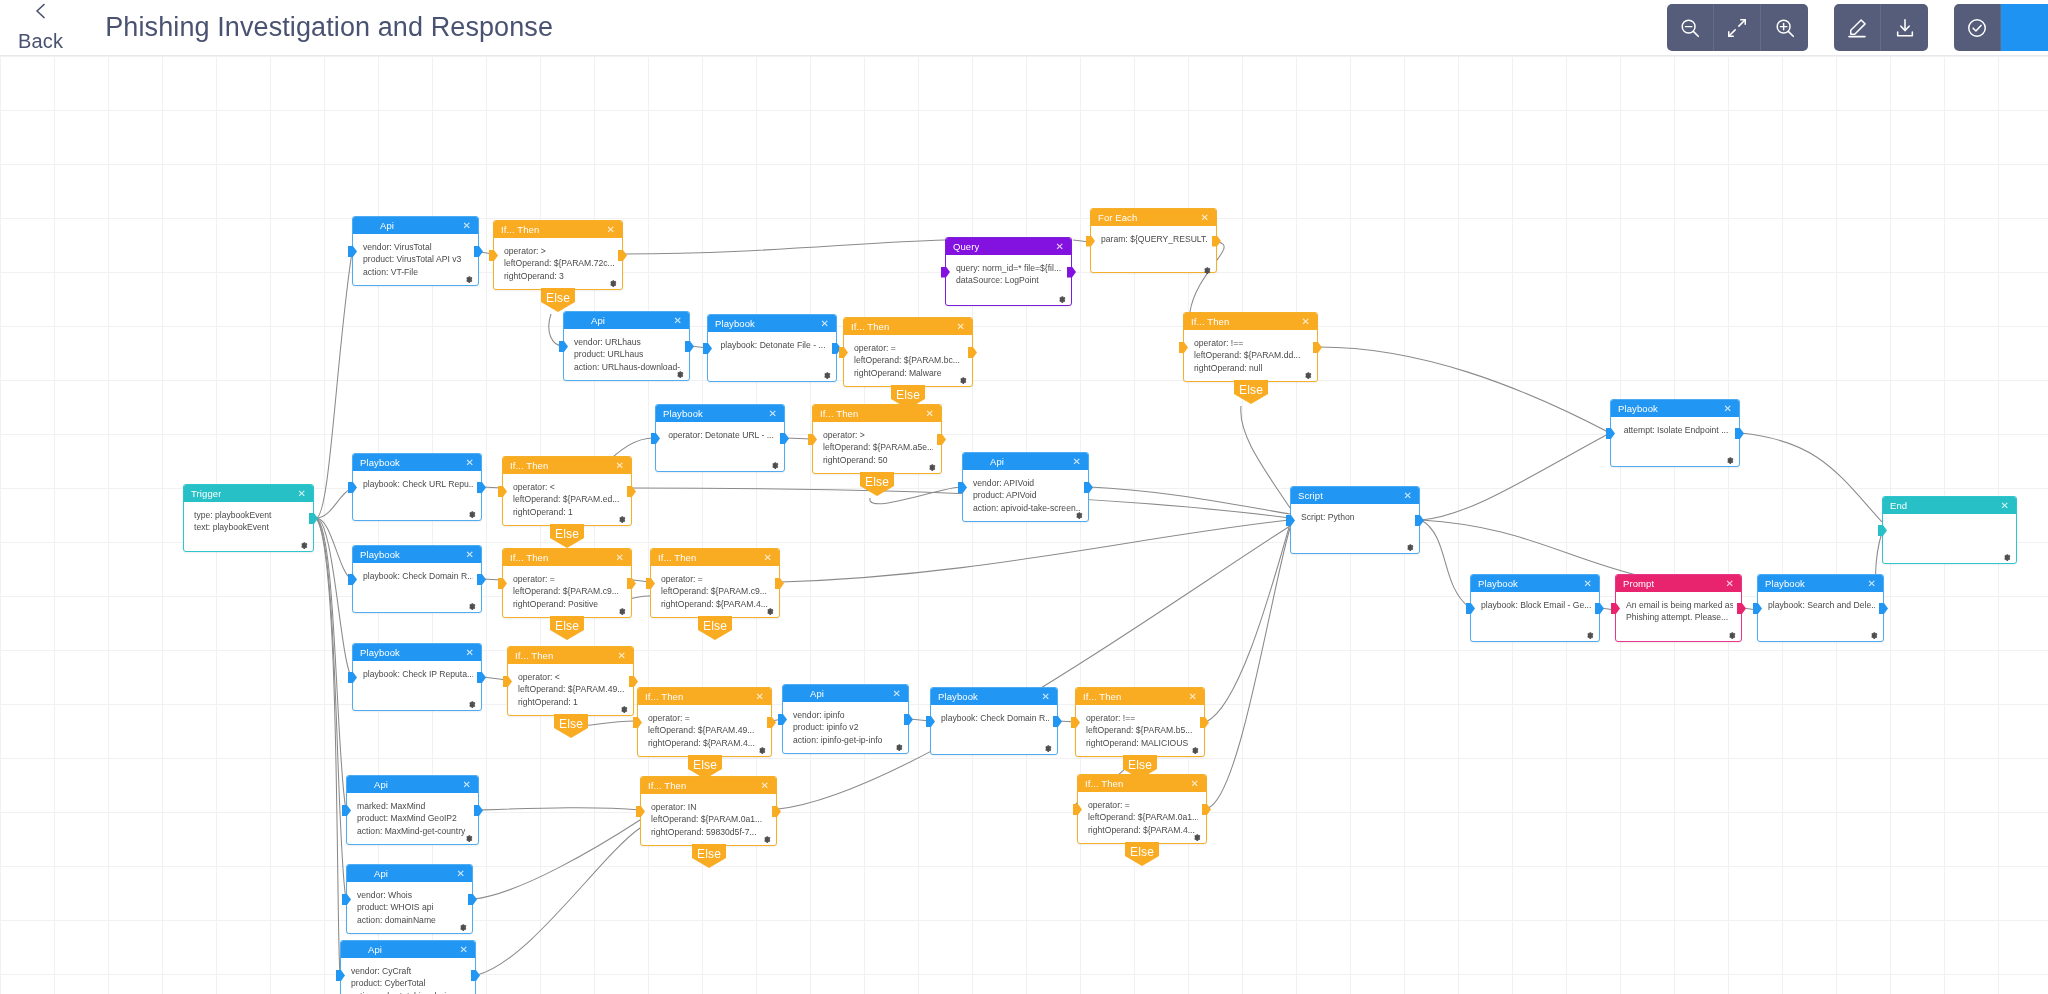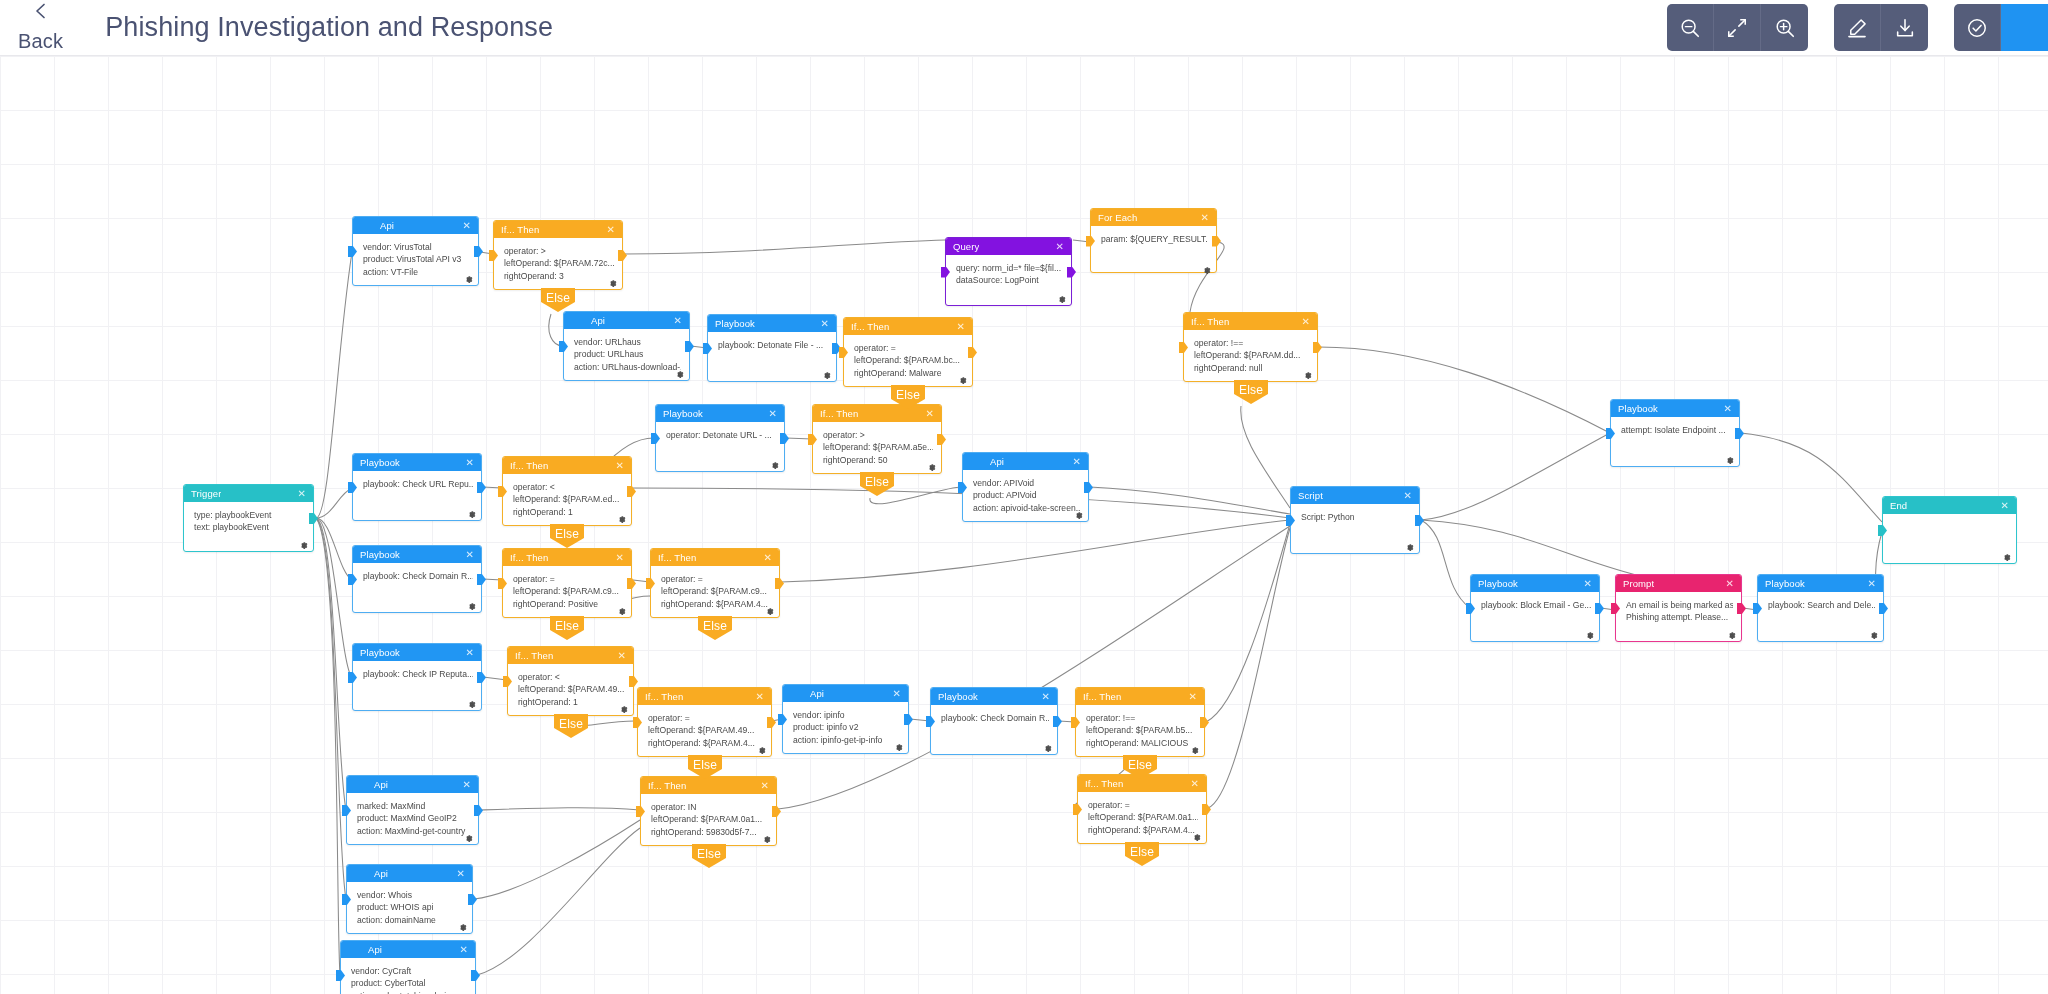--- a/index.html
+++ b/index.html
@@ -111,21 +111,21 @@
   }
   .node .gear {
     position: absolute; right: 5px; bottom: 3px;
     width: 9px; height: 9px;
   }
   .node .gear svg { display: block; }
 
   
   .t-api      { border: 1px solid #4eadf2; }
   .t-api   .hdr { background: #2196f3; padding-left: 27px; }
-  .t-playbook { border: 1px solid #4eadf2; }
+  .t-playbook { border: 1px solid #4eadf2; text-align: center; }
   .t-playbook .hdr { background: #2196f3; }
   .t-script   { border: 1px solid #4eadf2; }
   .t-script .hdr { background: #2196f3; }
   .t-if       { border: 1px solid #f4b028; }
   .t-if    .hdr { background: #f9ab22; }
   .t-foreach  { border: 1px solid #f4b028; }
   .t-foreach .hdr { background: #f9ab22; }
   .t-query    { border: 1px solid #7b1fd6; }
   .t-query .hdr { background: #8312e0; }
   .t-prompt   { border: 1px solid #e8368f; }

